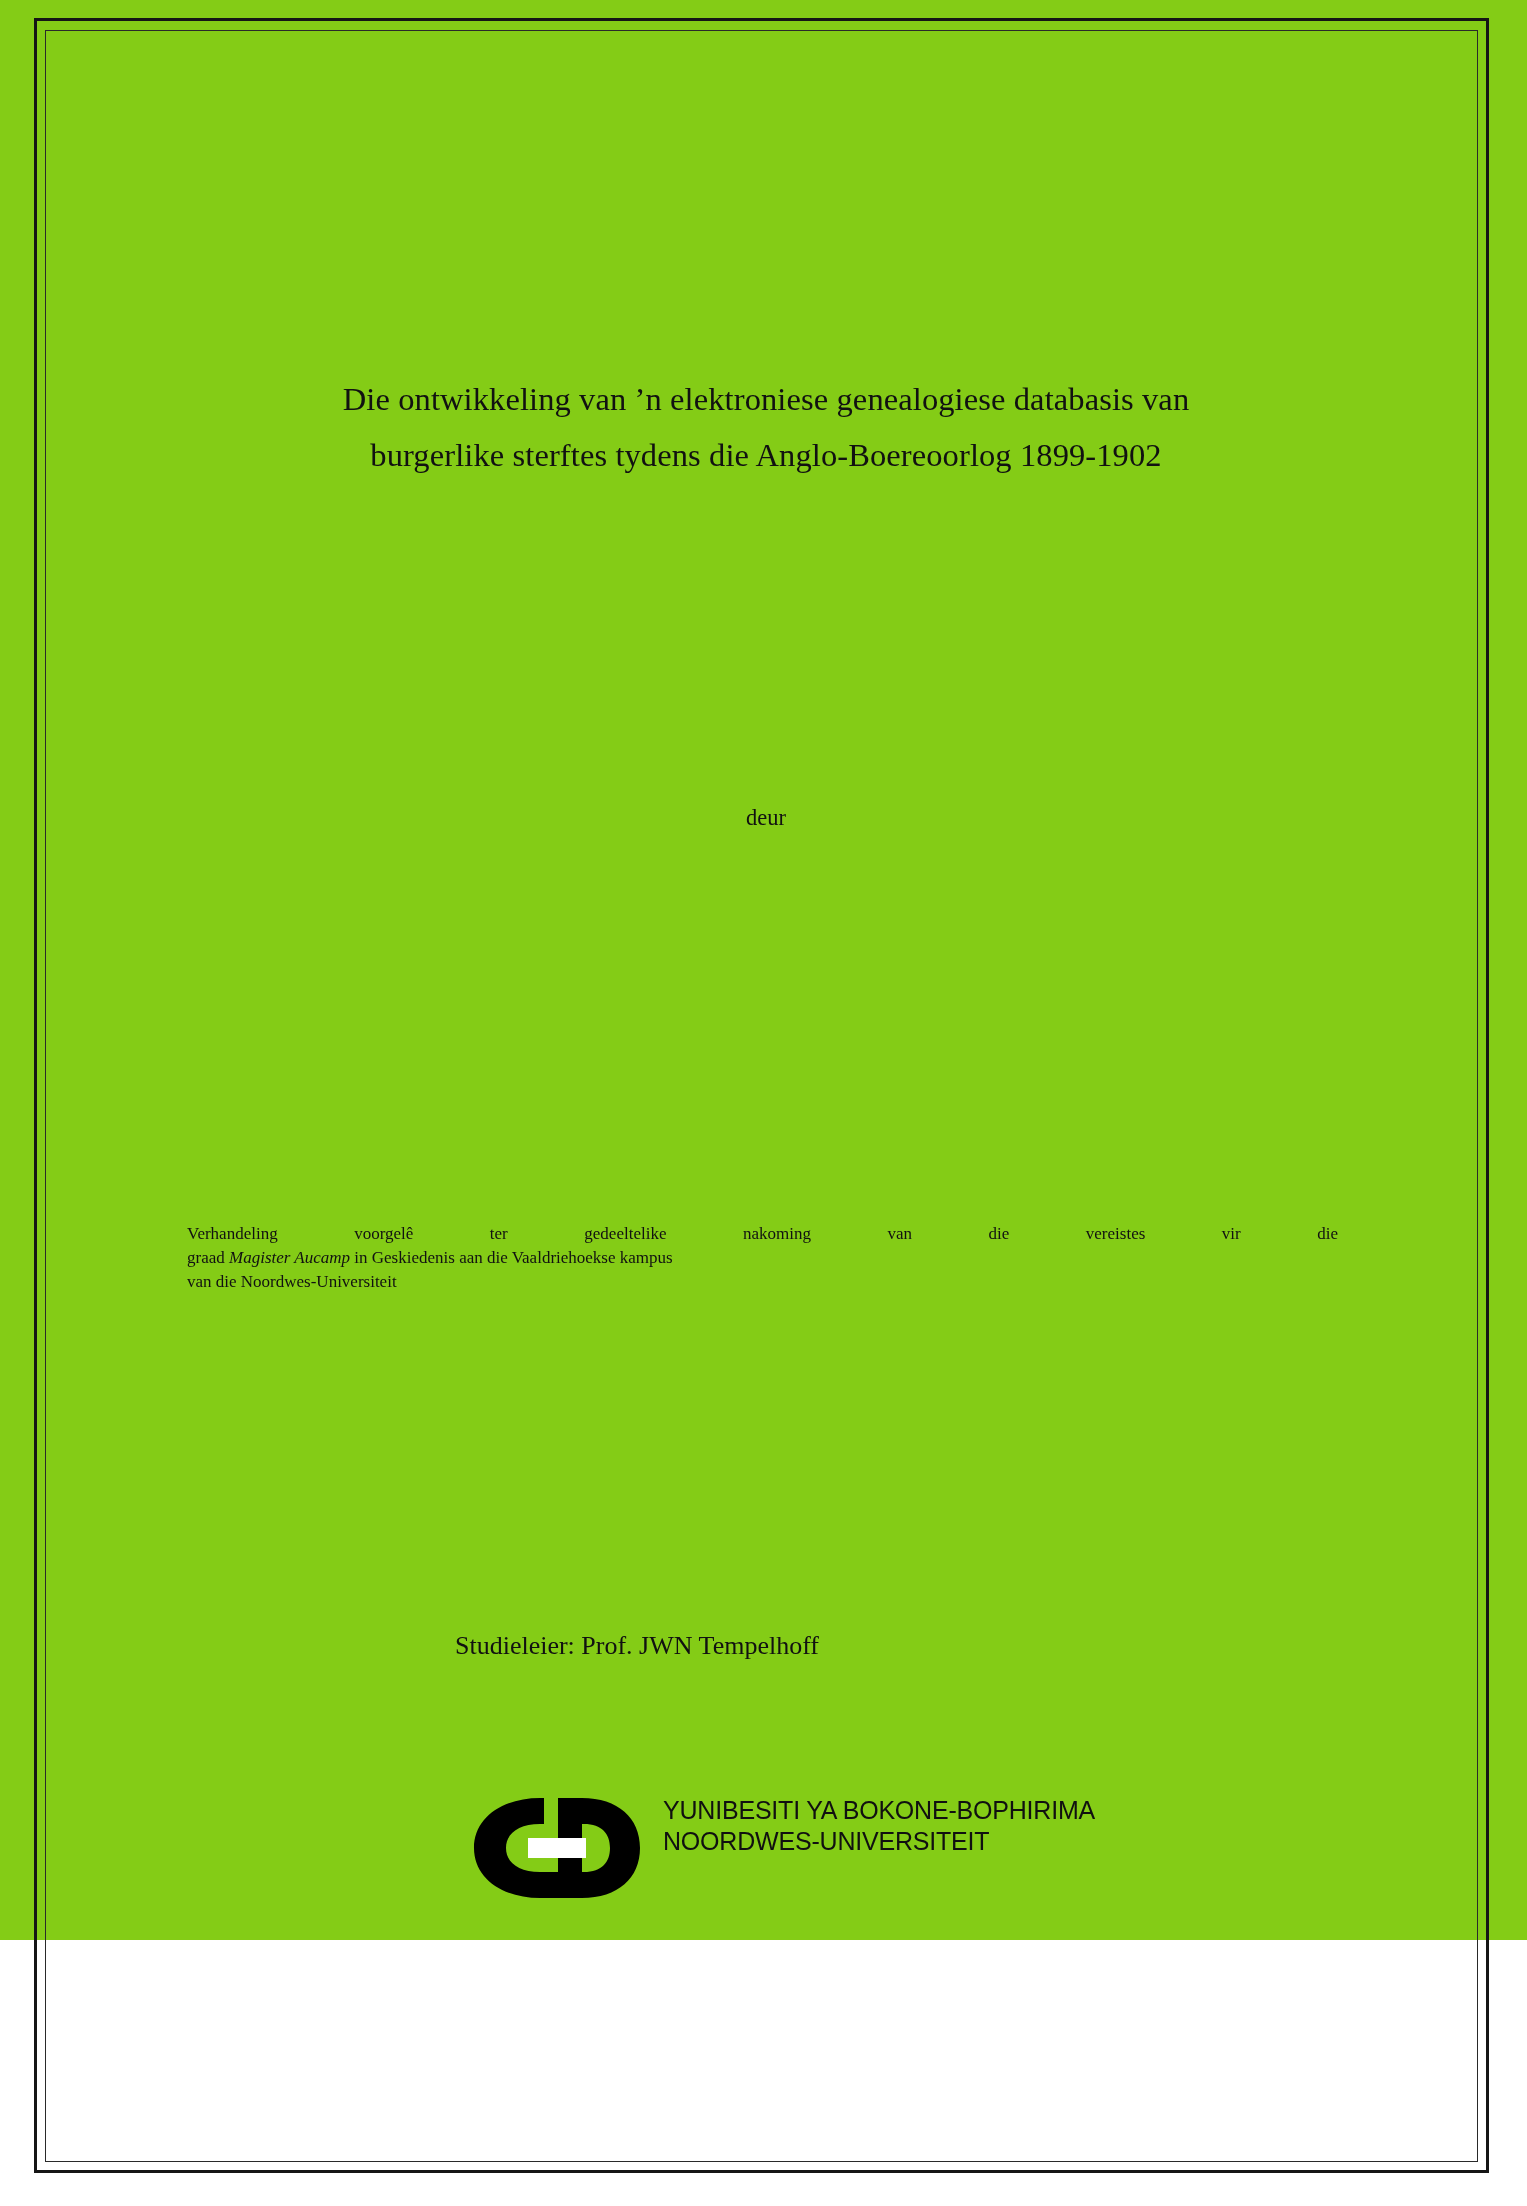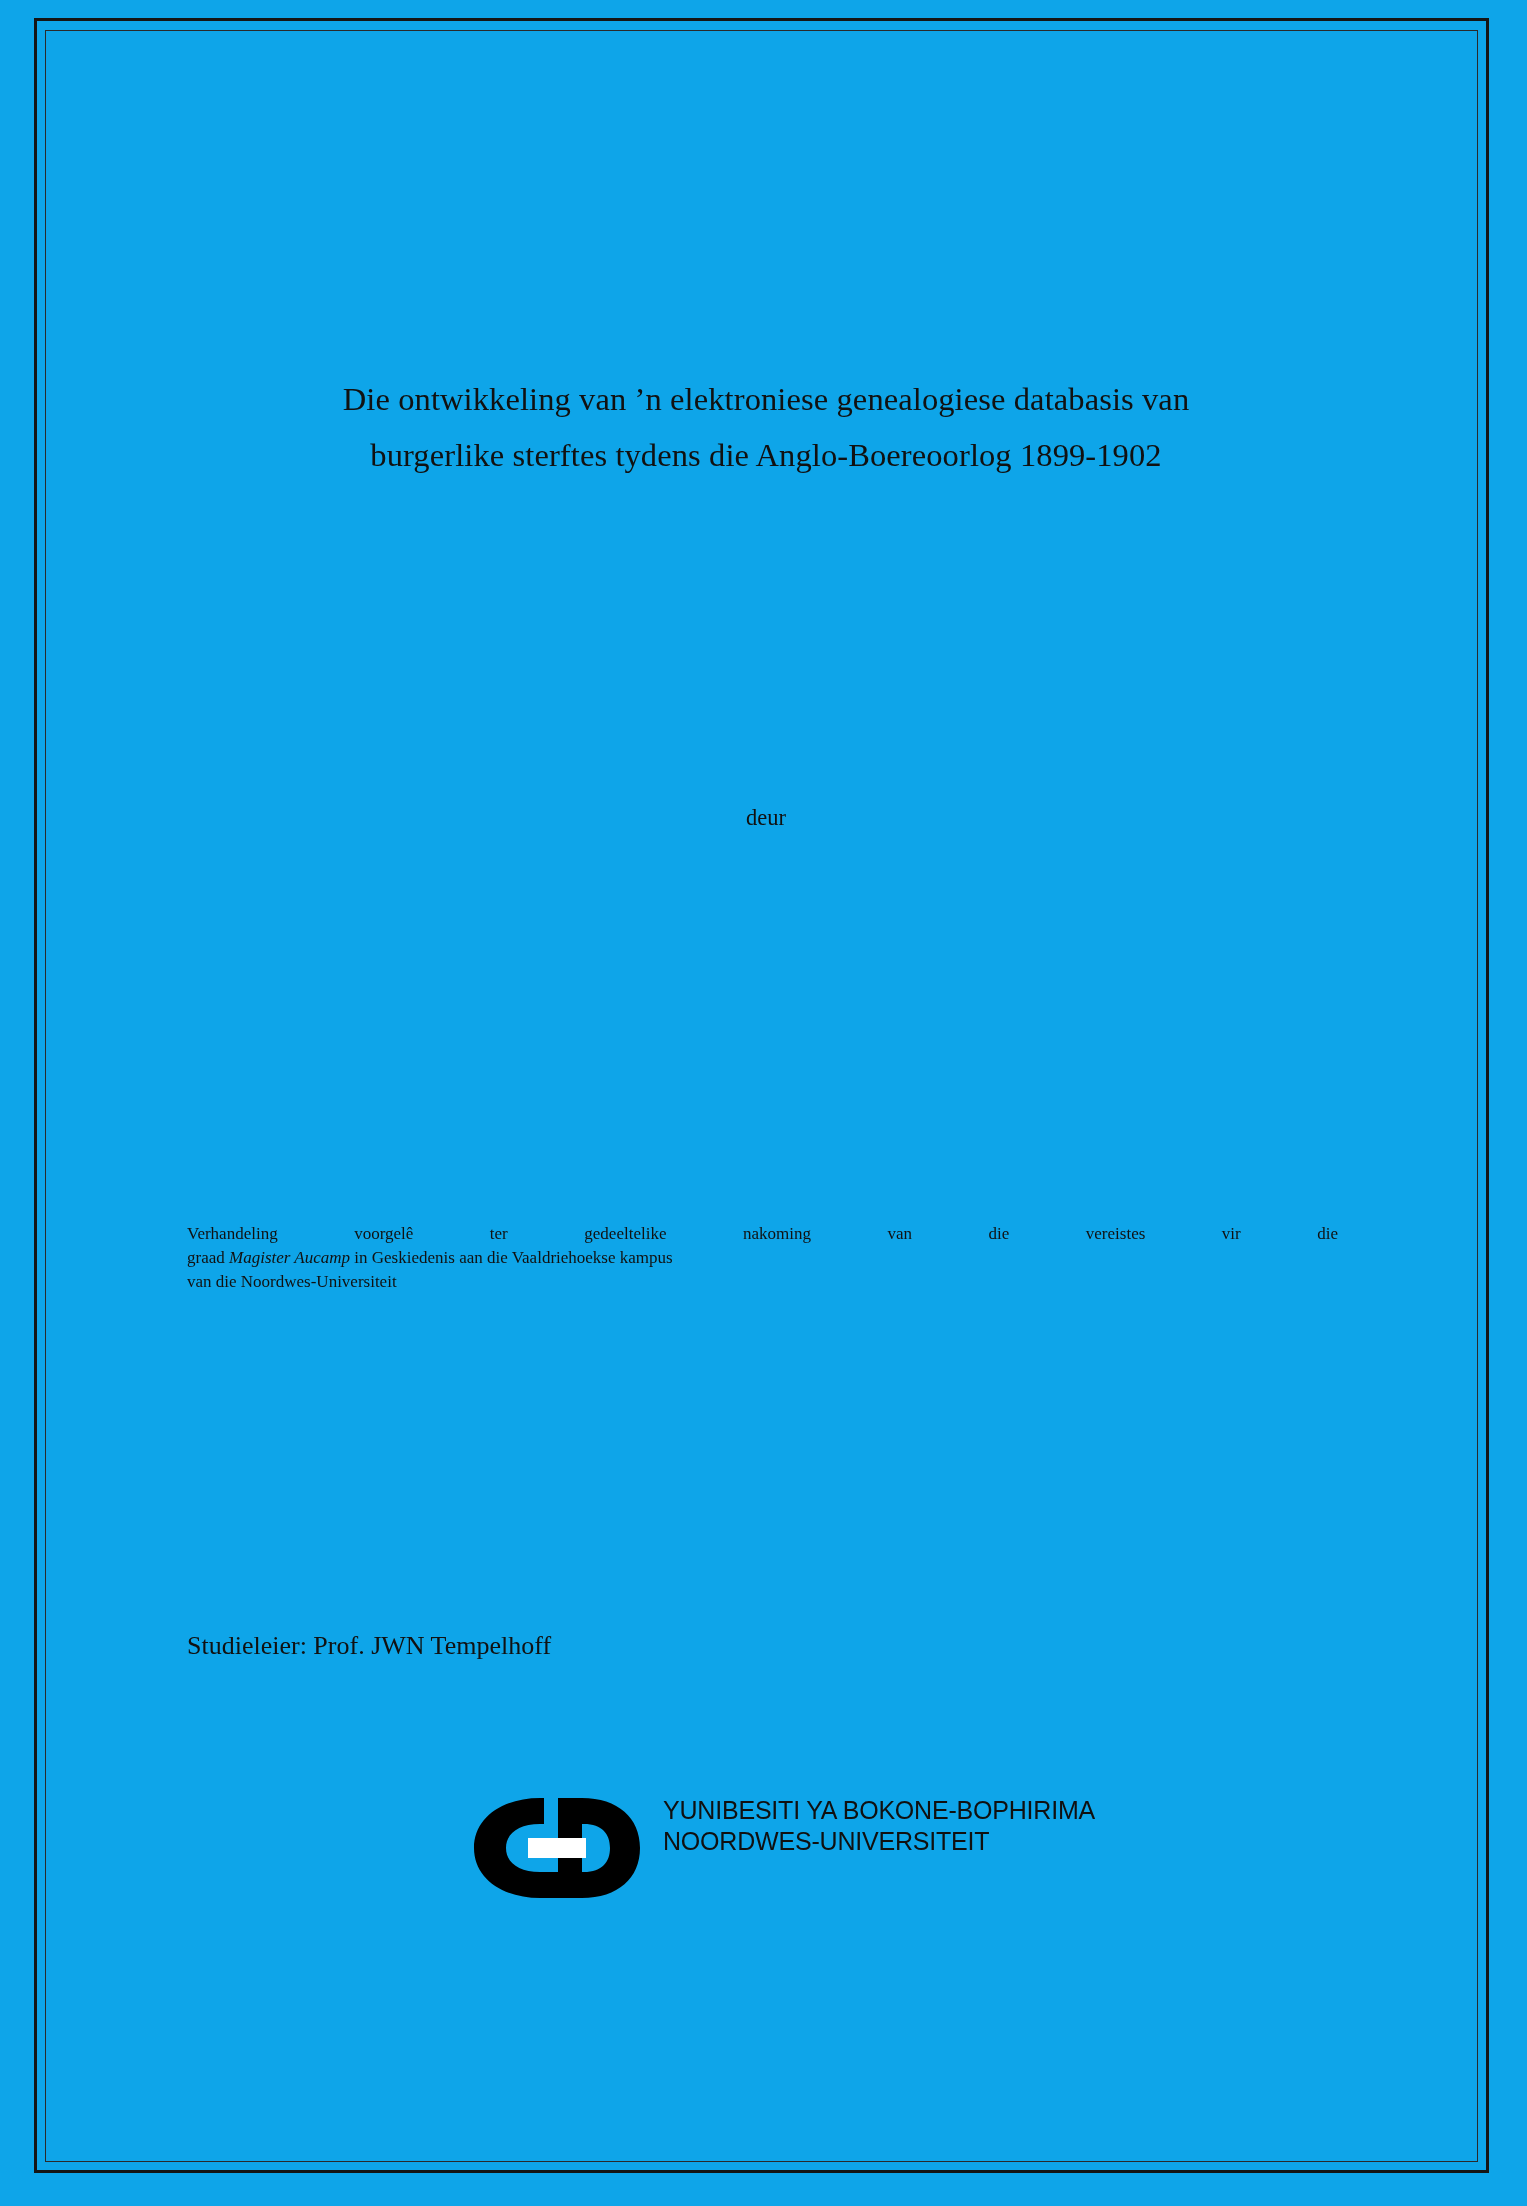--- a/index.html
+++ b/index.html
@@ -12,22 +12,22 @@
     height: 2206px;
     font-family: "Liberation Serif", serif;
     color: #111111;
     position: relative;
     overflow: hidden;
   }
   .page {
     position: absolute;
     left: 0; top: 0;
     width: 1527px;
-    height: 2206px;
-    background: #0ea5e9;
+    height: 1940px;
+    background: #84cc16;
   }
   
   .page-border-outer {
     position: absolute;
     left: 34px;
     top: 18px;
     width: 1455px;
     height: 2155px;
     border: 3px solid #151515;
     box-sizing: border-box;
@@ -102,20 +102,21 @@
     font-style: italic;
   }
 
   .supervisor {
     position: absolute;
     top: 1627px;
     left: 1px;
     width: 900px;
     font-size: 26px;
     line-height: 1.46;
+    text-align: center;
   }
   .supervisor span { display: block; }
 
   
   .logo-block {
     position: absolute;
     top: 1790px;
     left: 280px;
     width: 720px;
     height: 120px;

